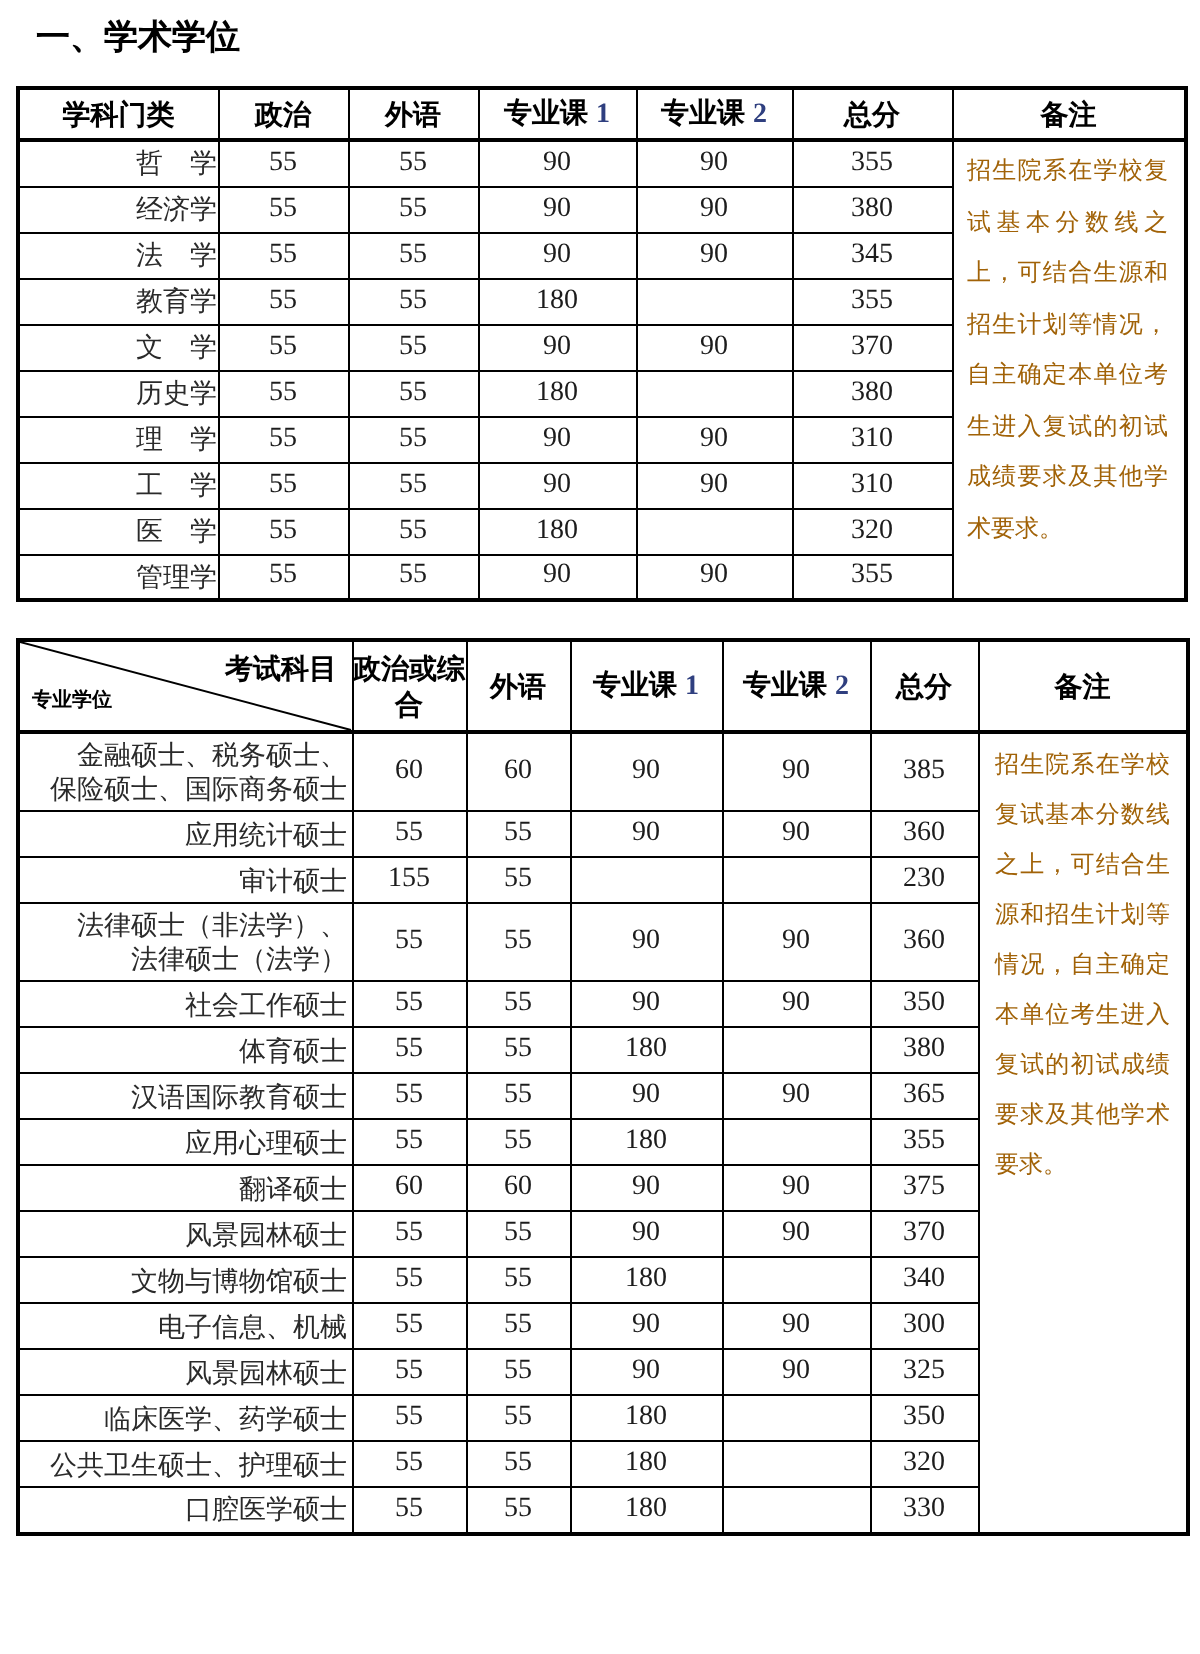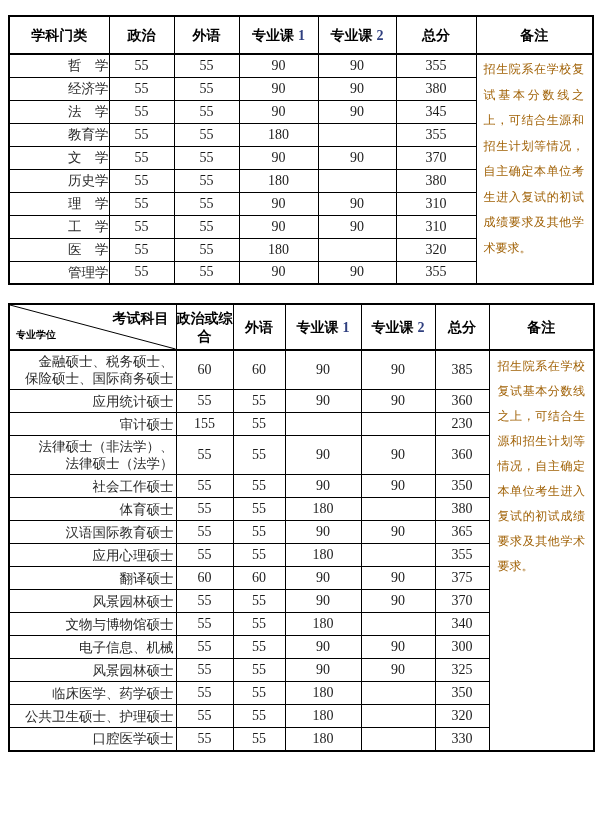--- a/index.html
+++ b/index.html
@@ -38,21 +38,21 @@
   .score-table thead th{
     border-bottom:2px solid #000;
     font-family:"Liberation Sans", sans-serif;
     font-weight:bold;
     font-size:14px;
     line-height:18px;
     color:#000;
     text-align:center;
     vertical-align:middle;
   }
-  .t1 thead tr{height:38px;}
+  .t1 thead tr{height:26px;}
   .t2 thead tr{height:46px;}
   .t1 tbody tr{height:23px;}
   .t2 tbody tr{height:23px;}
   .hdr-num{
     font-family:"Liberation Serif", serif;
     color:#2f3f7f;
     font-weight:bold;
   }
   td.label{
     font-size:13.5px;
@@ -87,20 +87,21 @@
   .corner-bottom{
     position:absolute;bottom:5px;left:6px;
     font-family:"Liberation Sans", sans-serif;font-weight:bold;font-size:10px;color:#000;
   }
 </style>
 </head>
 <body>
 
 <div class="page">
 
+  <h2 class="sec-title title-1">一、学术学位</h2>
 
   <table class="score-table t1">
     <colgroup>
       <col style="width:100px">
         <col style="width:65px">
         <col style="width:65px">
       <col style="width:79px">
         <col style="width:78px">
         <col style="width:80px">
       <col style="width:117px">

